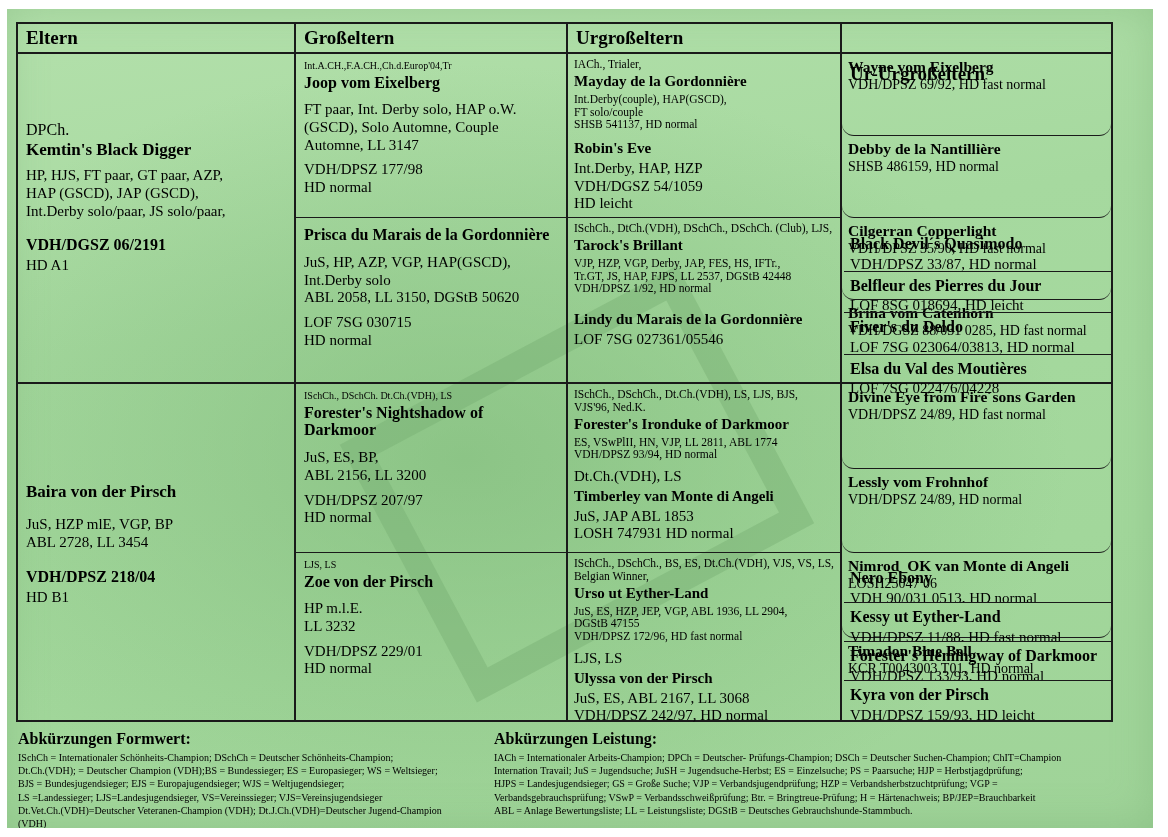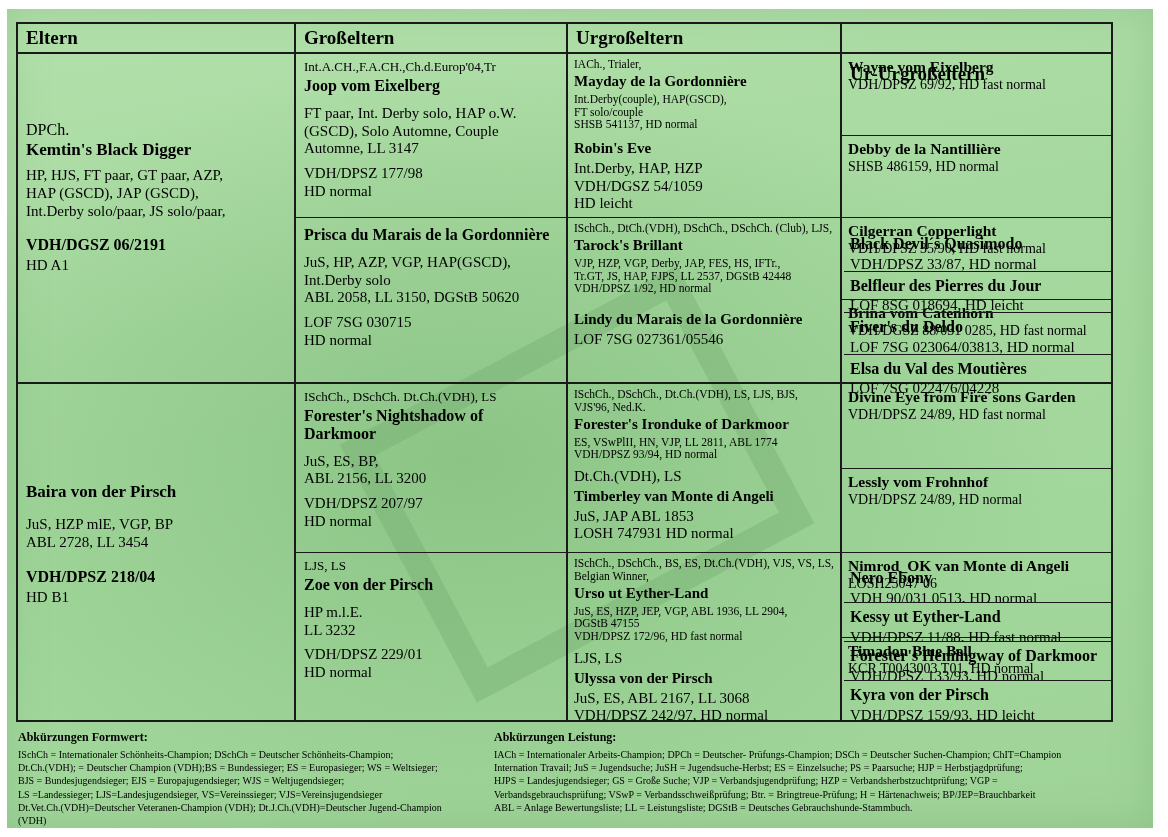--- a/index.html
+++ b/index.html
@@ -63,40 +63,40 @@
   .col:last-child{border-right:none;}
   .col1{width:278px;padding:6px 8px;position:relative;}
   .col2{width:272px;}
   .col3{width:274px;}
   .col4{width:269px;}
   .half{box-sizing:border-box;overflow:hidden;}
   .col2 .half{height:50%;border-bottom:1px solid #1a1a1a;padding:6px 8px;}
   .col2 .half:last-child{border-bottom:none;}
   .col3 .half{height:50%;border-bottom:1px solid #1a1a1a;padding:4px 6px;}
   .col3 .half:last-child{border-bottom:none;}
-  .col4 .q{height:25%;box-sizing:border-box;border-bottom:1px solid #1a1a1a;padding:3px 6px;overflow:hidden;}
+  .col4 .q{height:25%;box-sizing:border-box;border-bottom:1px solid #1a1a1a;padding:3px 6px;overflow:hidden;border-radius:12px;}
   .col4 .q:last-child{border-bottom:none;}
   .nm{font-weight:bold;font-size:16px;line-height:1.12;margin:2px 0 3px;}
   .nm.sm{font-size:15px;}
   .ln{font-size:15px;line-height:1.18;}
   .ln.tiny{font-size:11.5px;line-height:1.12;}
-  .ln.small{font-size:13px;line-height:1.15;}
+  .ln.small{font-size:10px;line-height:1.15;}
   .sp{height:7px;}
   .q .nm{font-size:15.5px;margin:1px 0 2px;}
   .q .ln{font-size:14px;}
   .parent-name{font-weight:bold;font-size:17px;line-height:1.2;}
   .parent-top{font-size:16px;line-height:1.25;}
   .legend{
     position:absolute;left:10px;top:722px;width:1100px;height:100px;
     font-family:"Liberation Serif", serif;
   }
   .lg-col{position:absolute;top:0;}
   .lg-left{left:2px;width:470px;}
   .lg-right{left:478px;width:625px;}
-  .lg-title{font-size:12px;font-weight:bold;margin-bottom:3px;}
+  .lg-title{font-size:16px;font-weight:bold;margin-bottom:3px;}
   .lg-line{font-size:10px;line-height:1.32;}
   .edge-l{position:absolute;left:0;top:0;width:7px;height:837px;background:#ffffff;}
   .edge-r{position:absolute;left:1153px;top:0;width:15px;height:837px;background:#ffffff;}
   .edge-t{position:absolute;left:0;top:0;width:1168px;height:9px;background:#ffffff;}
   .edge-b{position:absolute;left:0;top:828px;width:1168px;height:9px;background:#ffffff;}
 </style>
 </head>
 <body>
 
 <div class="page">

